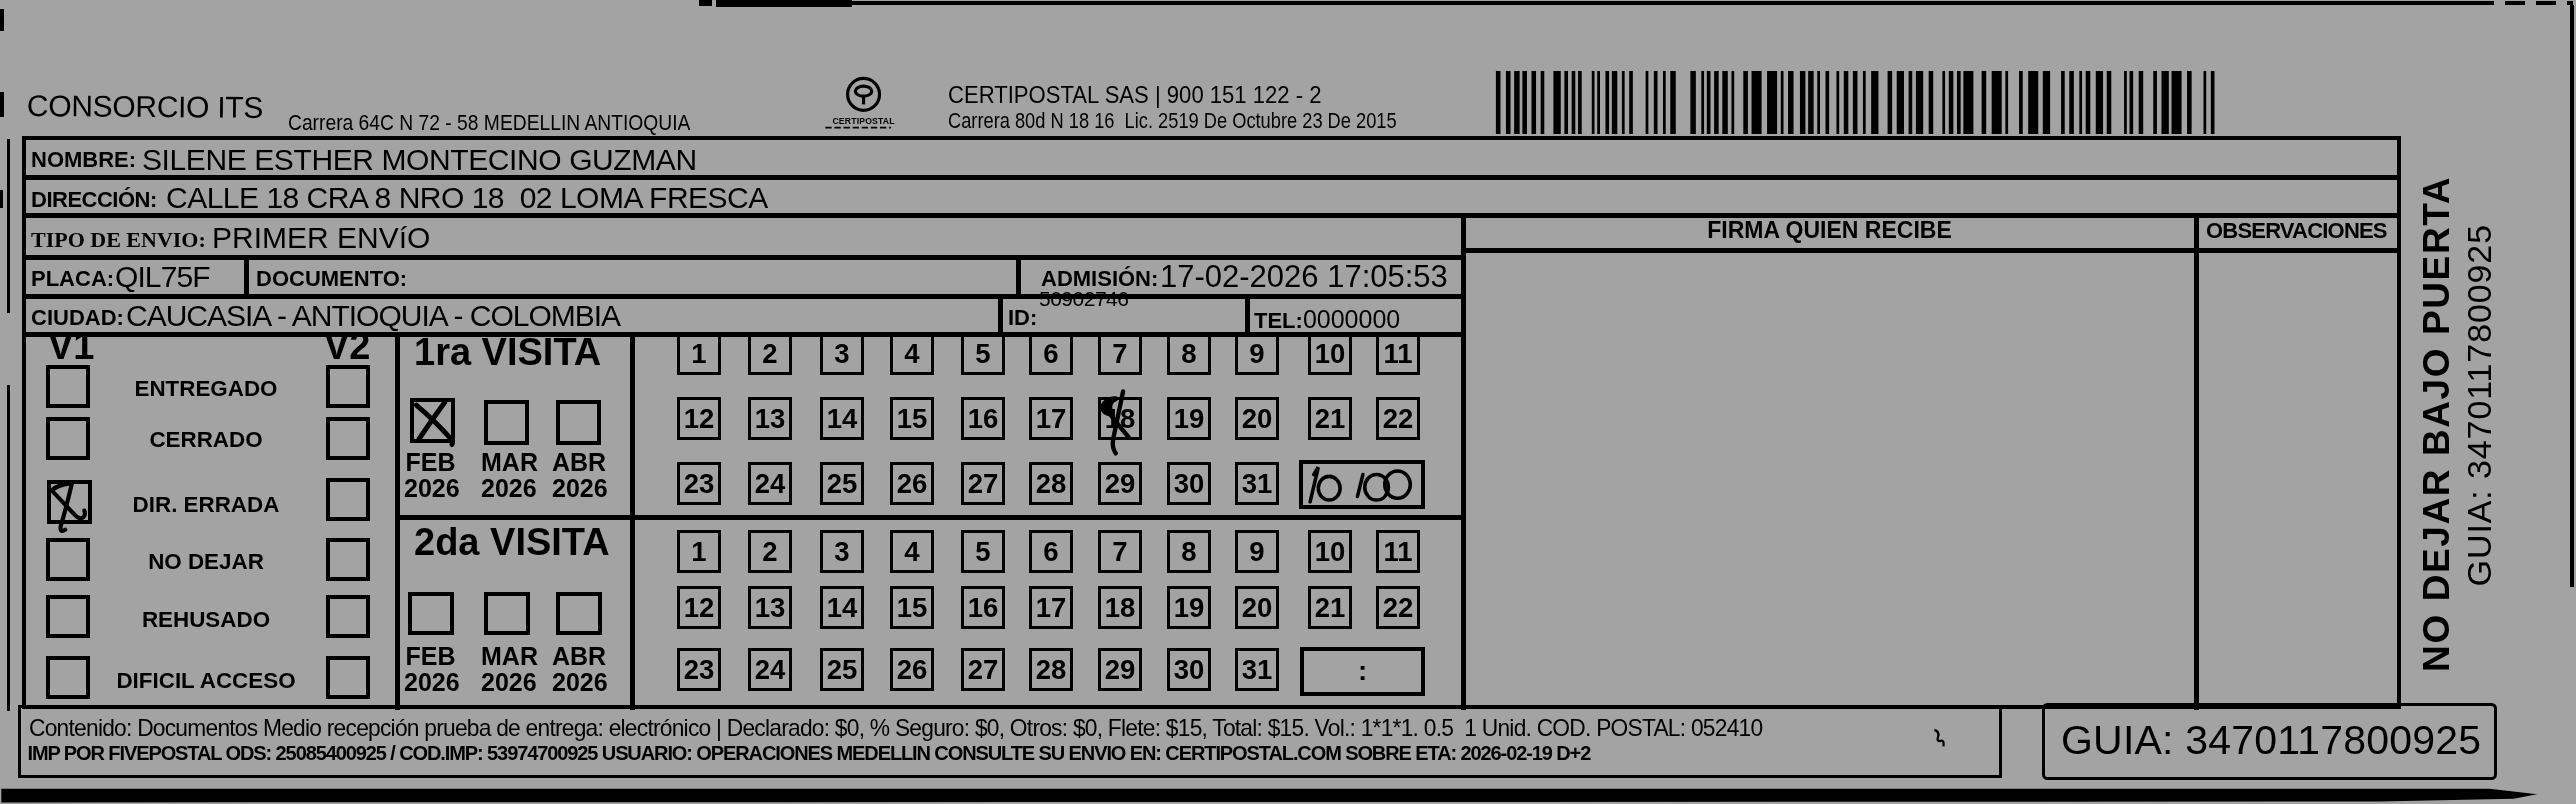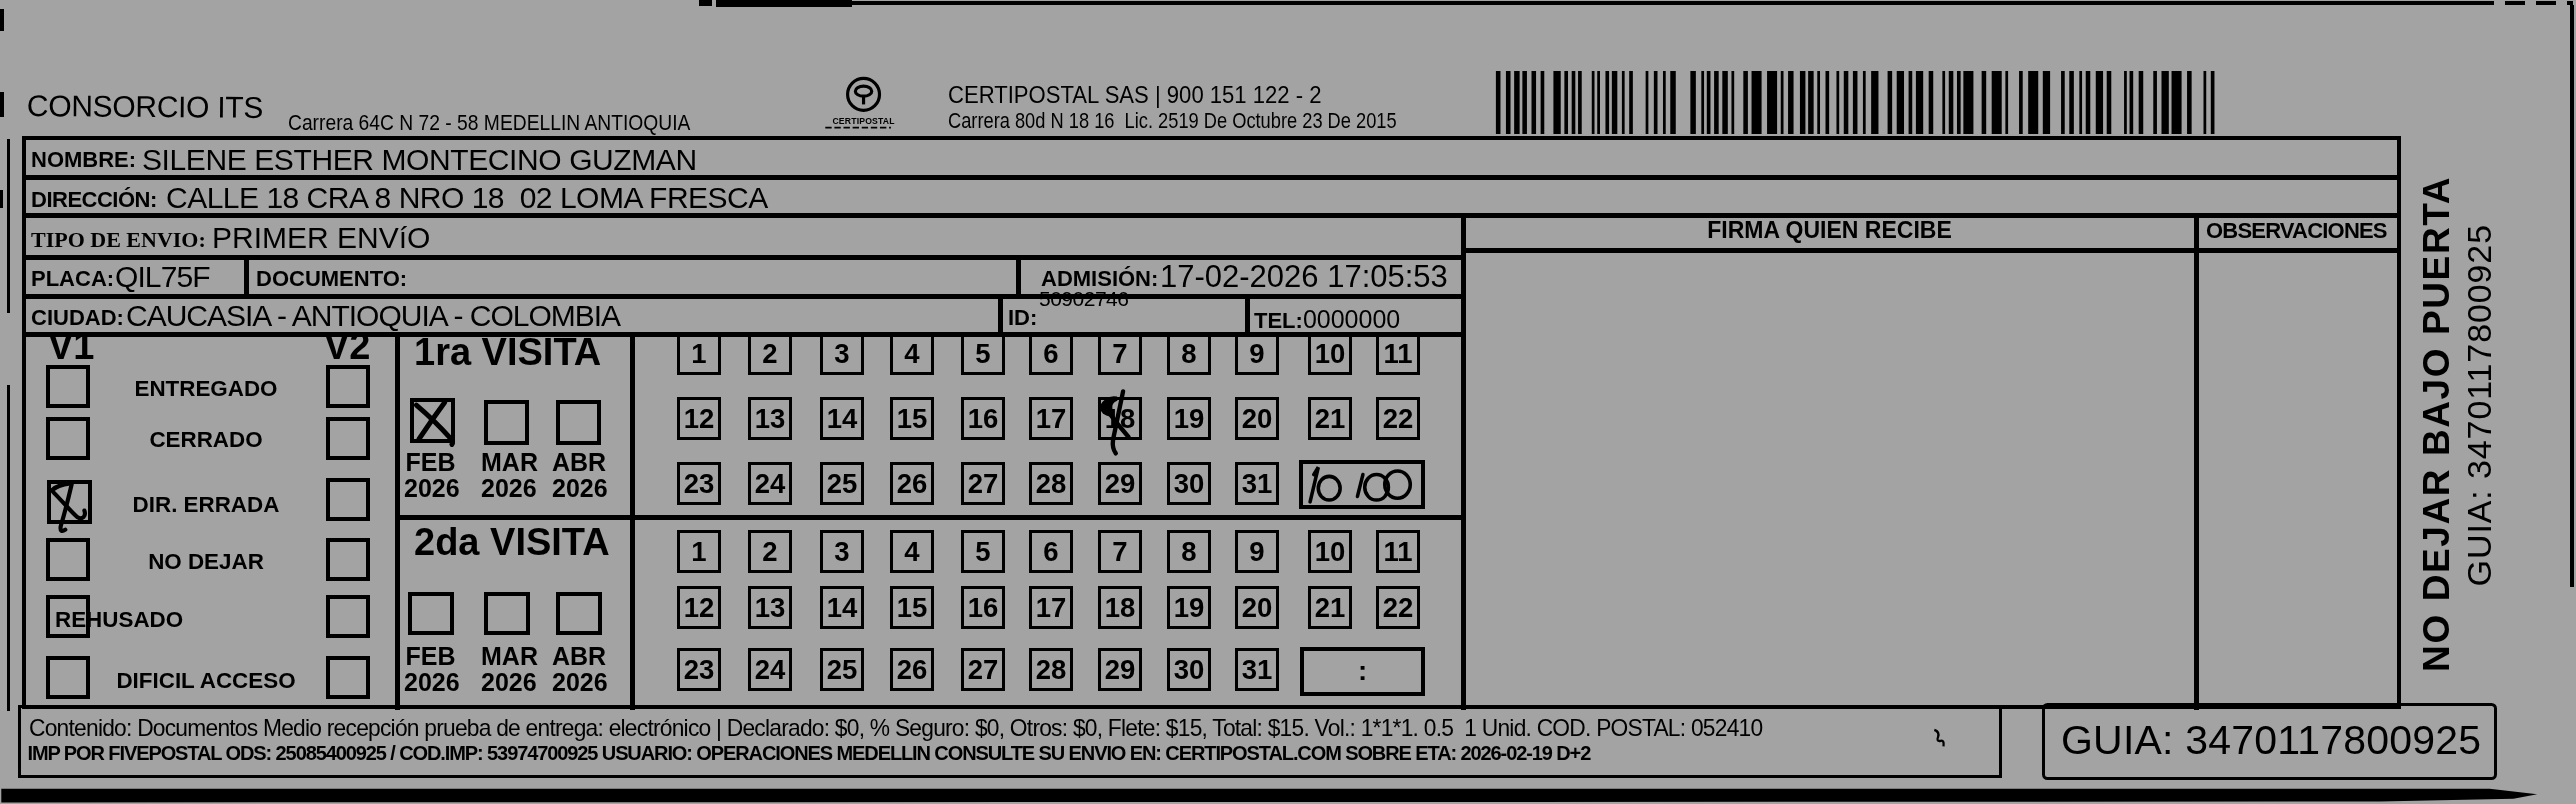--- a/index.html
+++ b/index.html
@@ -191,21 +191,21 @@
 <div class="abs" style="left:326px;top:478px;width:44px;height:43px;border:4.6px solid #000;box-sizing:border-box;"></div>
 
 <div class="abs" style="left:46px;top:538px;width:44px;height:43px;border:4.6px solid #000;box-sizing:border-box;"></div>
 
 <div class="abs b" style="left:55px;top:549px;width:302px;text-align:center;font-size:22.4px;">NO DEJAR</div>
 
 <div class="abs" style="left:326px;top:538px;width:44px;height:43px;border:4.6px solid #000;box-sizing:border-box;"></div>
 
 <div class="abs" style="left:46px;top:595px;width:44px;height:43px;border:4.6px solid #000;box-sizing:border-box;"></div>
 
-<div class="abs b" style="left:55px;top:607px;width:302px;font-size:22.4px;">REHUSADO</div>
+<div class="abs b" style="left:55px;top:607px;width:302px;text-align:center;font-size:22.4px;">REHUSADO</div>
 
 <div class="abs" style="left:326px;top:595px;width:44px;height:43px;border:4.6px solid #000;box-sizing:border-box;"></div>
 
 <div class="abs" style="left:46px;top:656px;width:44px;height:43px;border:4.6px solid #000;box-sizing:border-box;"></div>
 
 <div class="abs b" style="left:55px;top:668px;width:302px;text-align:center;font-size:22.4px;">DIFICIL ACCESO</div>
 
 <div class="abs" style="left:326px;top:656px;width:44px;height:43px;border:4.6px solid #000;box-sizing:border-box;"></div>
 
 <svg class="abs" style="left:44px;top:476px;" width="59" height="60" viewBox="0 0 64 66">

